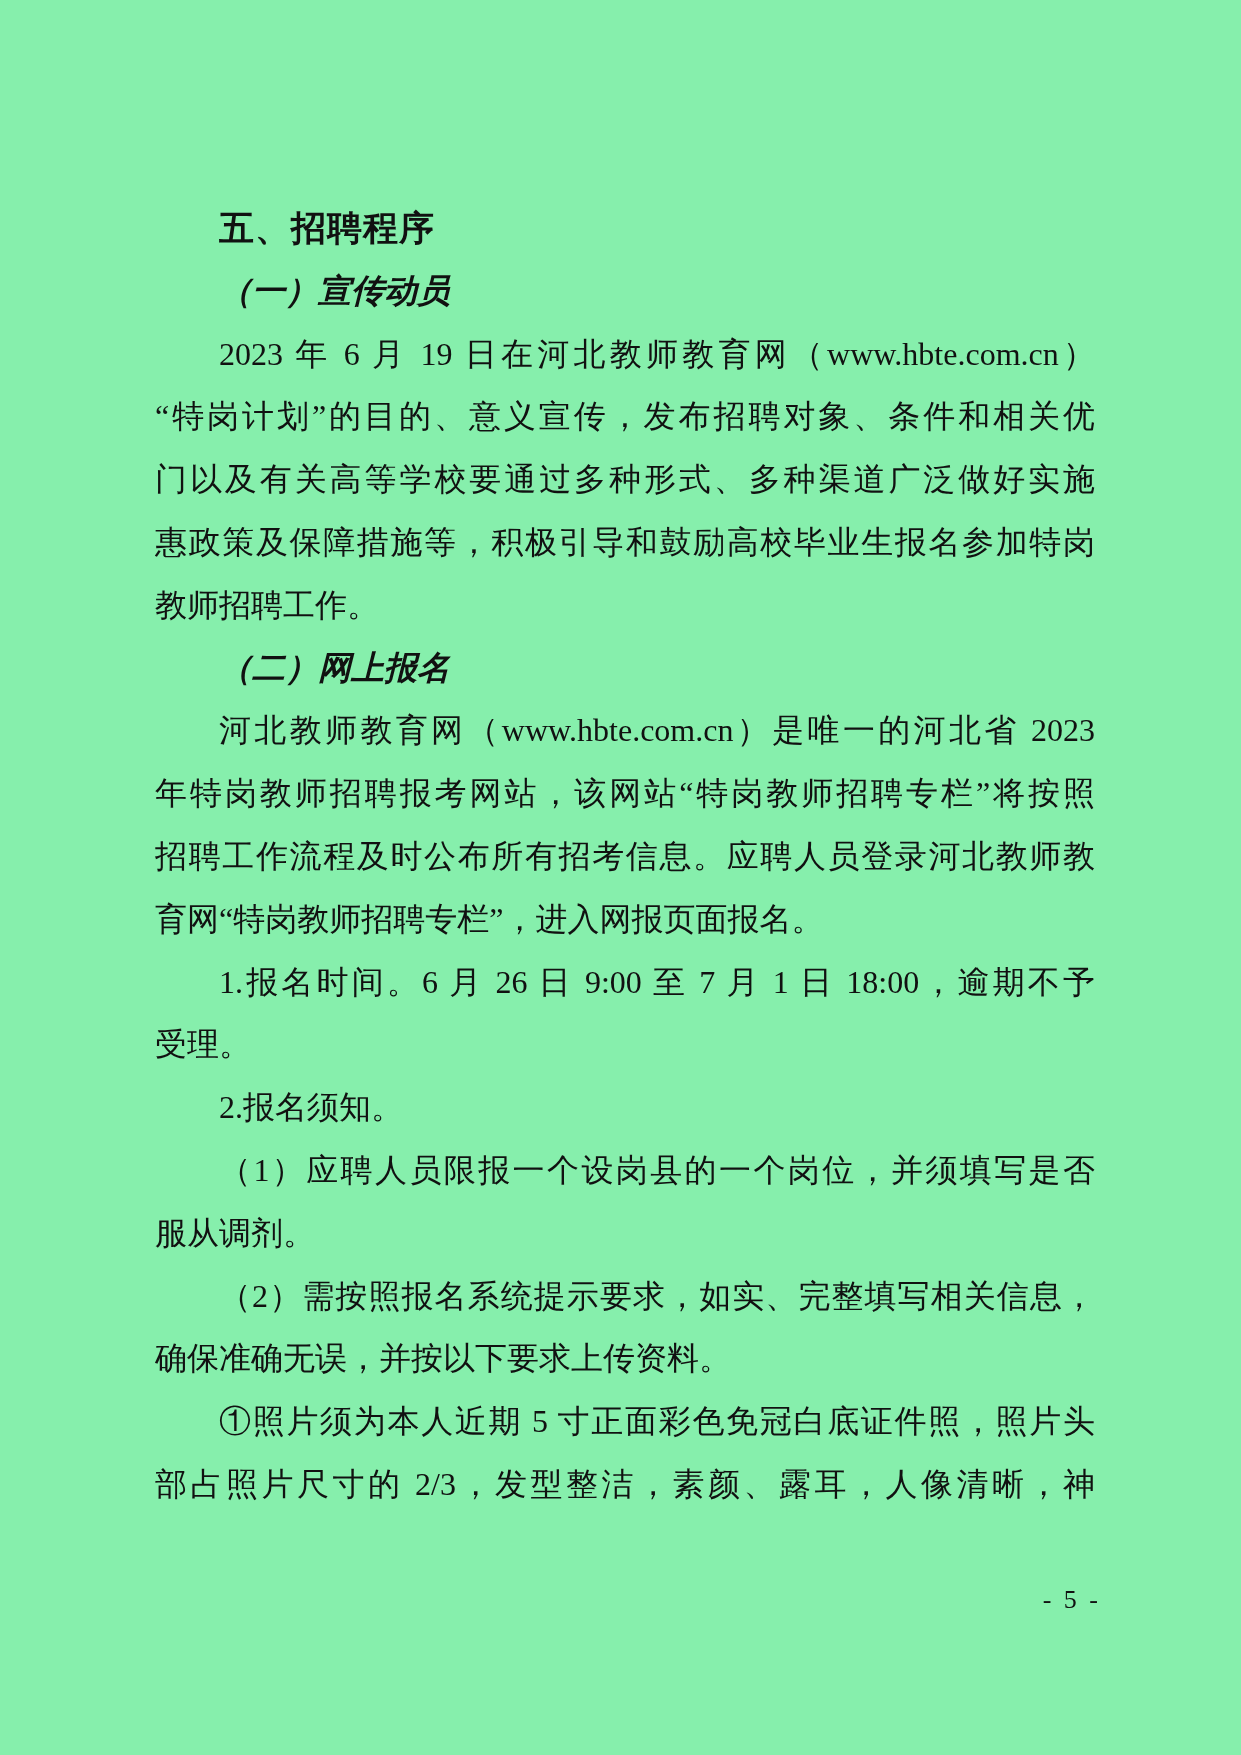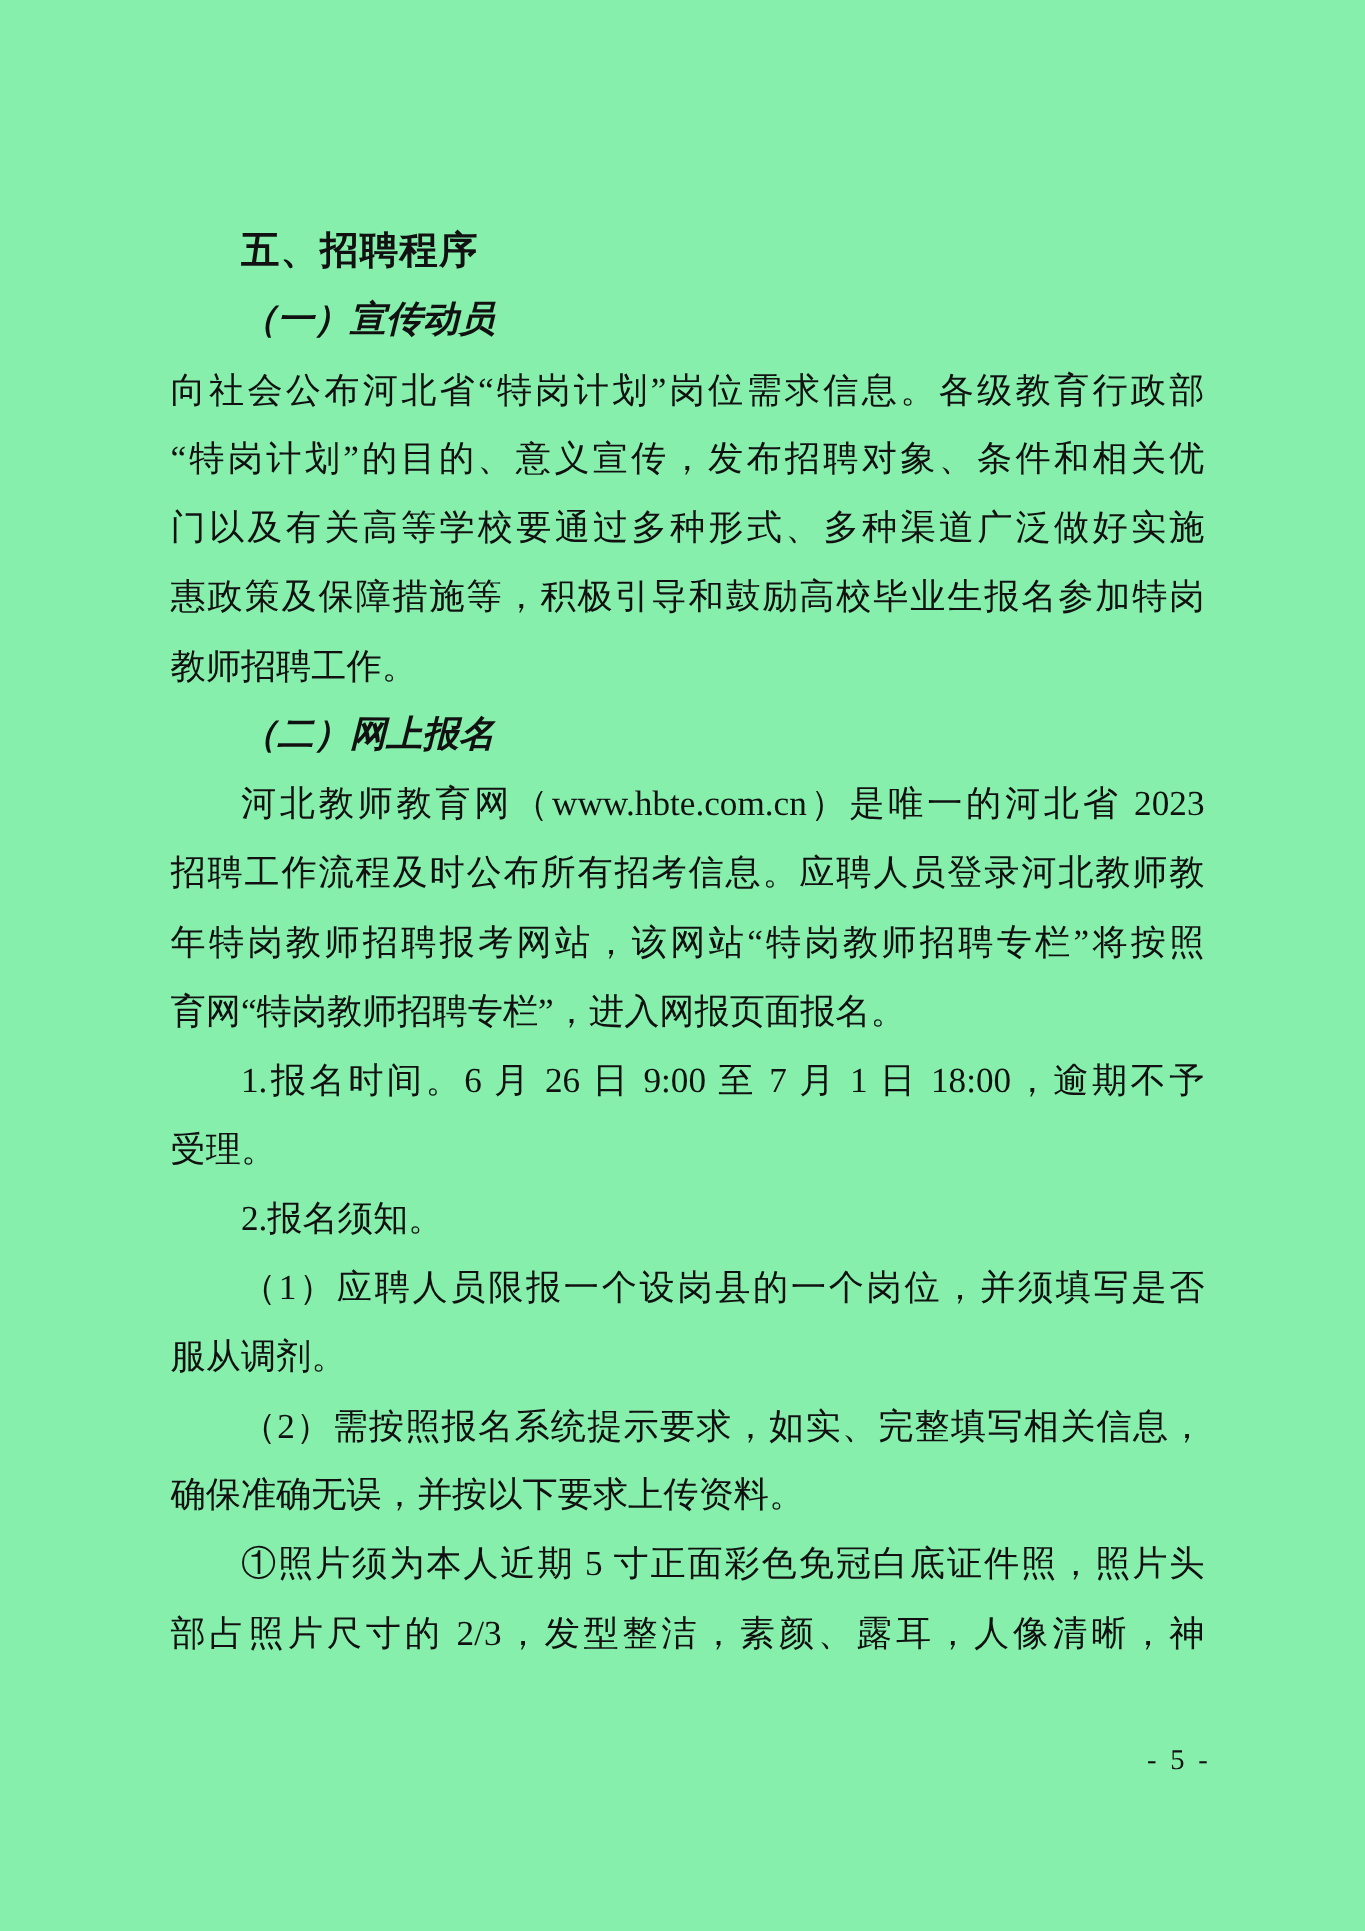--- a/index.html
+++ b/index.html
@@ -59,29 +59,29 @@
     color:#111111;
   }
 </style>
 </head>
 <body>
 
 <div class="page">
   <div class="content">
     <div class="line h1">五、招聘程序</div>
     <div class="line h2">（一）宣传动员</div>
-    <div class="line">向社会公布河北省“特岗计划”岗位需求信息。各级教育行政部</div>
+    <div class="line indent">2023 年 6 月 19 日在河北教师教育网（www.hbte.com.cn）</div>
     <div class="line">“特岗计划”的目的、意义宣传，发布招聘对象、条件和相关优</div>
     <div class="line">门以及有关高等学校要通过多种形式、多种渠道广泛做好实施</div>
     <div class="line">惠政策及保障措施等，积极引导和鼓励高校毕业生报名参加特岗</div>
     <div class="line last">教师招聘工作。</div>
     <div class="line h2">（二）网上报名</div>
     <div class="line indent">河北教师教育网（www.hbte.com.cn）是唯一的河北省 2023</div>
+    <div class="line">年特岗教师招聘报考网站，该网站“特岗教师招聘专栏”将按照</div>
     <div class="line">招聘工作流程及时公布所有招考信息。应聘人员登录河北教师教</div>
-    <div class="line">年特岗教师招聘报考网站，该网站“特岗教师招聘专栏”将按照</div>
     <div class="line last">育网“特岗教师招聘专栏”，进入网报页面报名。</div>
     <div class="line indent">1.报名时间。6 月 26 日 9:00 至 7 月 1 日 18:00，逾期不予</div>
     <div class="line last">受理。</div>
     <div class="line indent last">2.报名须知。</div>
     <div class="line indent">（1）应聘人员限报一个设岗县的一个岗位，并须填写是否</div>
     <div class="line last">服从调剂。</div>
     <div class="line indent">（2）需按照报名系统提示要求，如实、完整填写相关信息，</div>
     <div class="line last">确保准确无误，并按以下要求上传资料。</div>
     <div class="line indent">①照片须为本人近期 5 寸正面彩色免冠白底证件照，照片头</div>
     <div class="line">部占照片尺寸的 2/3，发型整洁，素颜、露耳，人像清晰，神</div>

